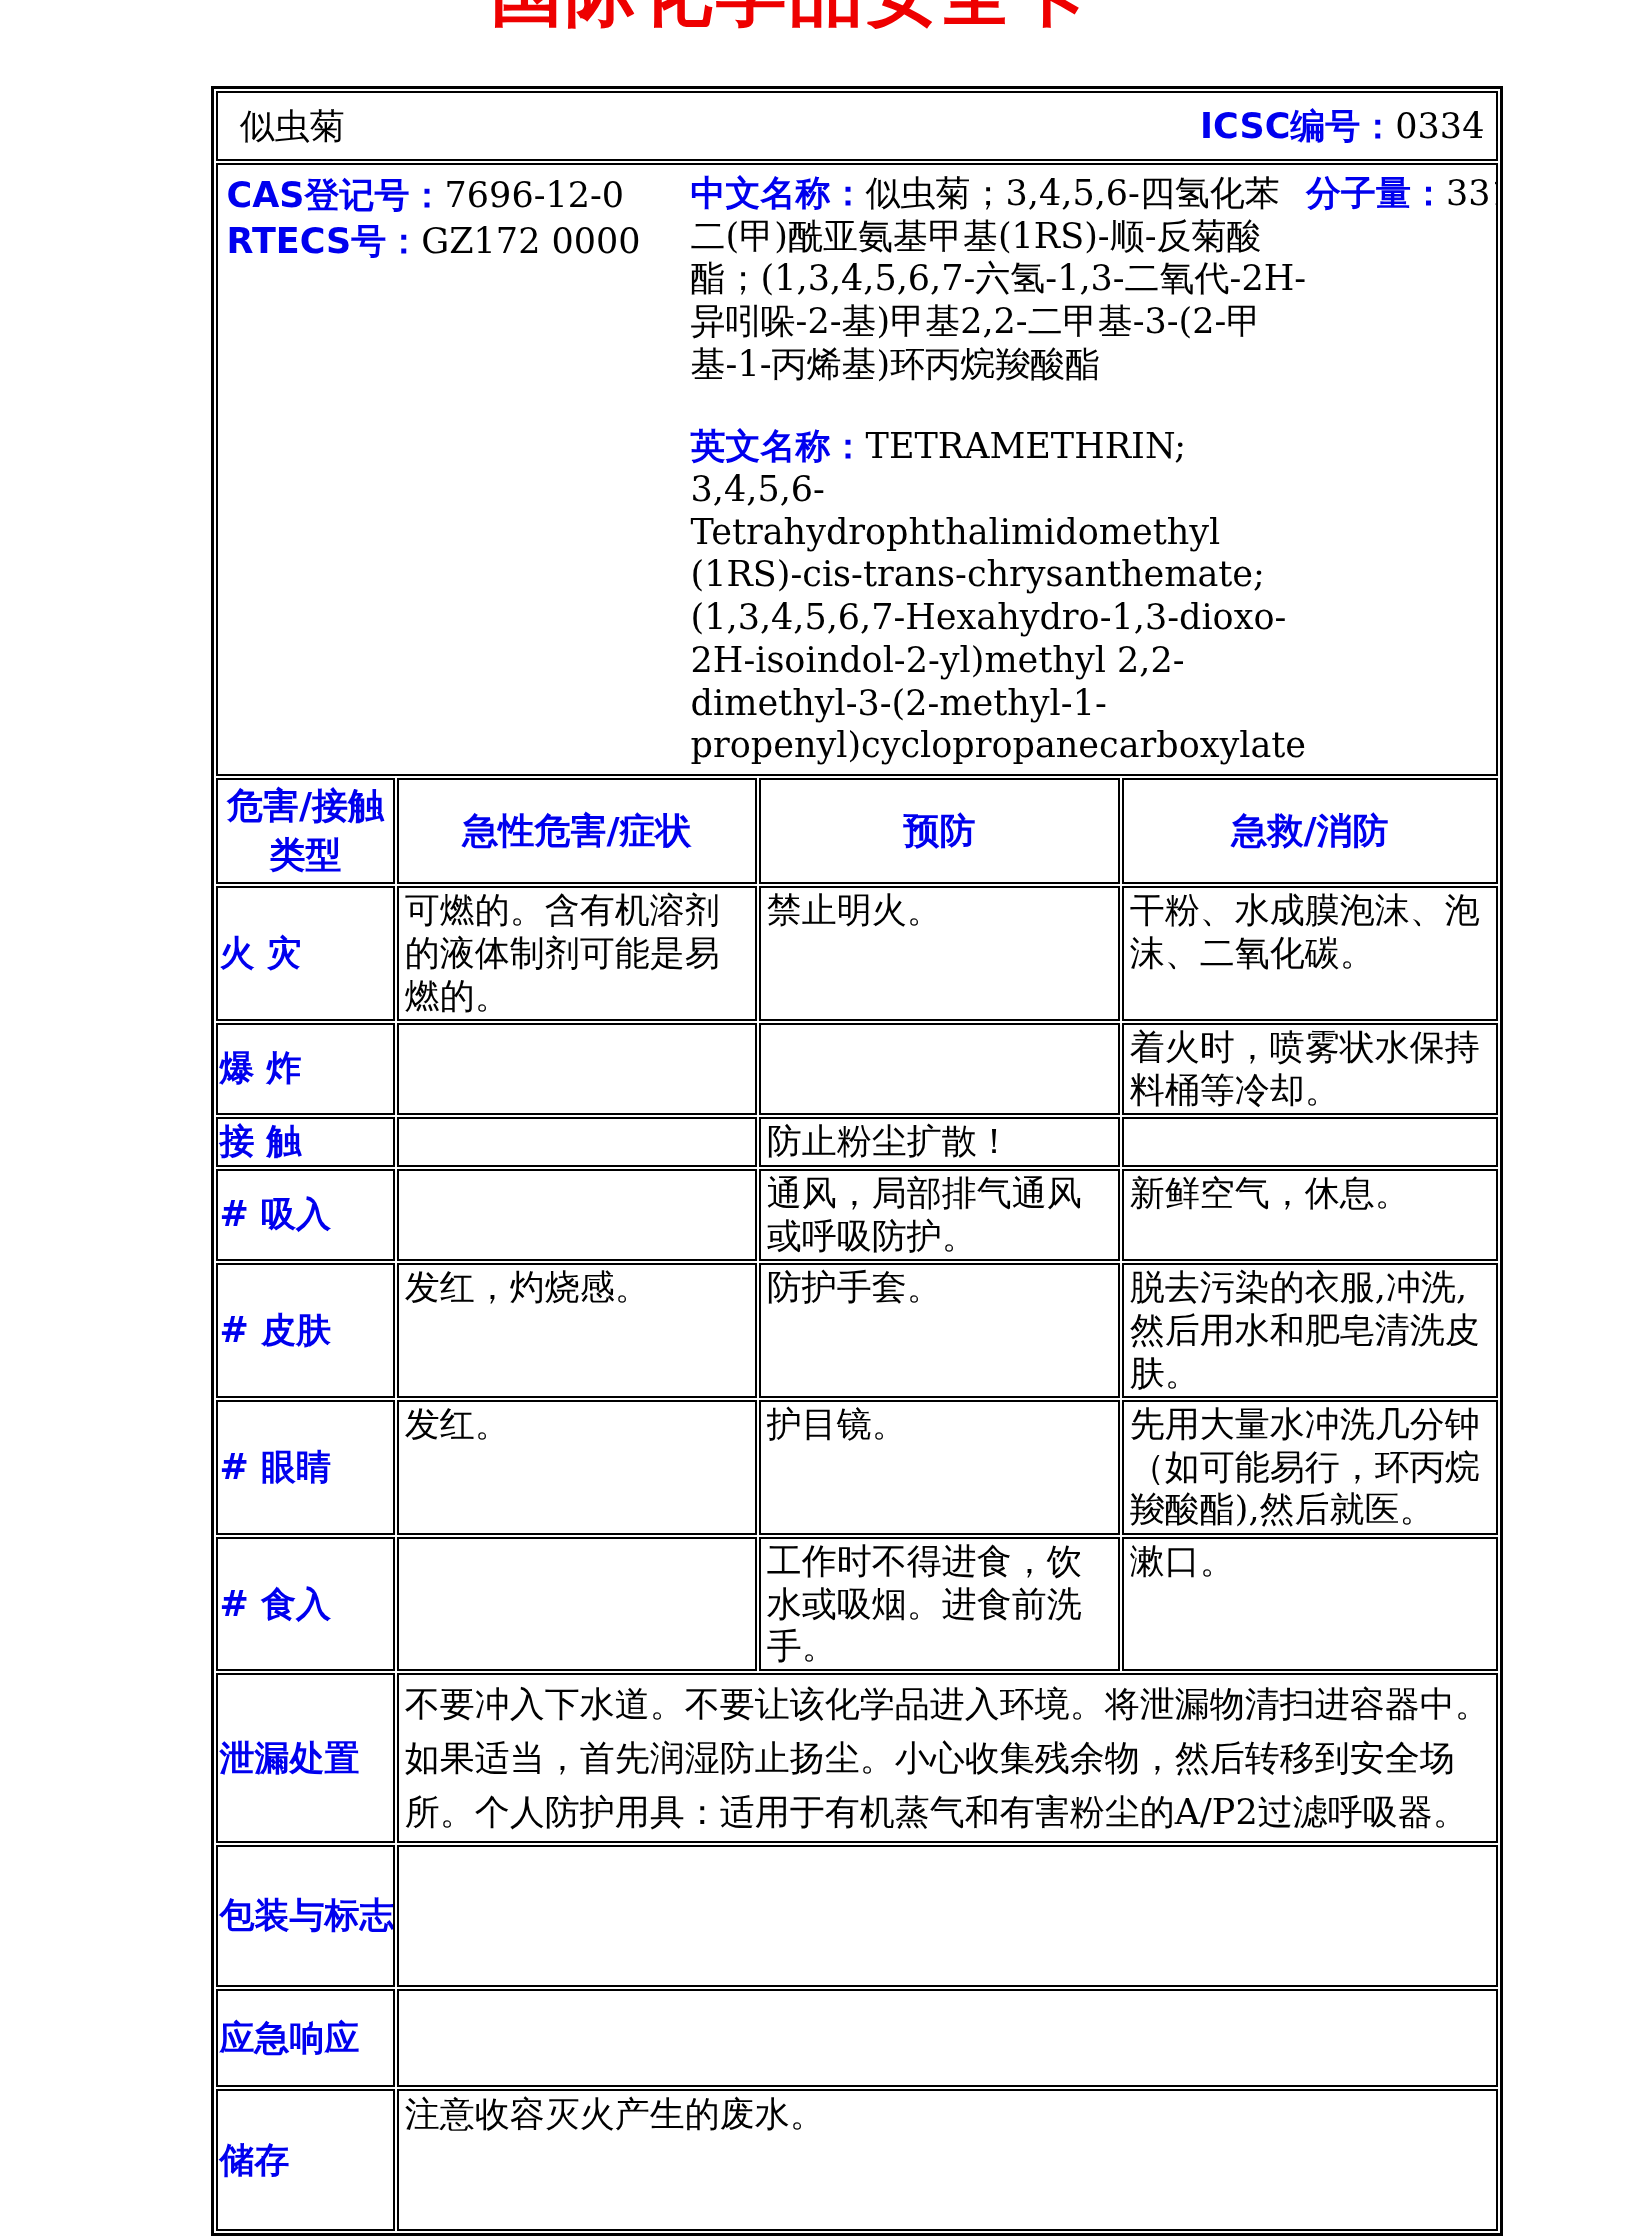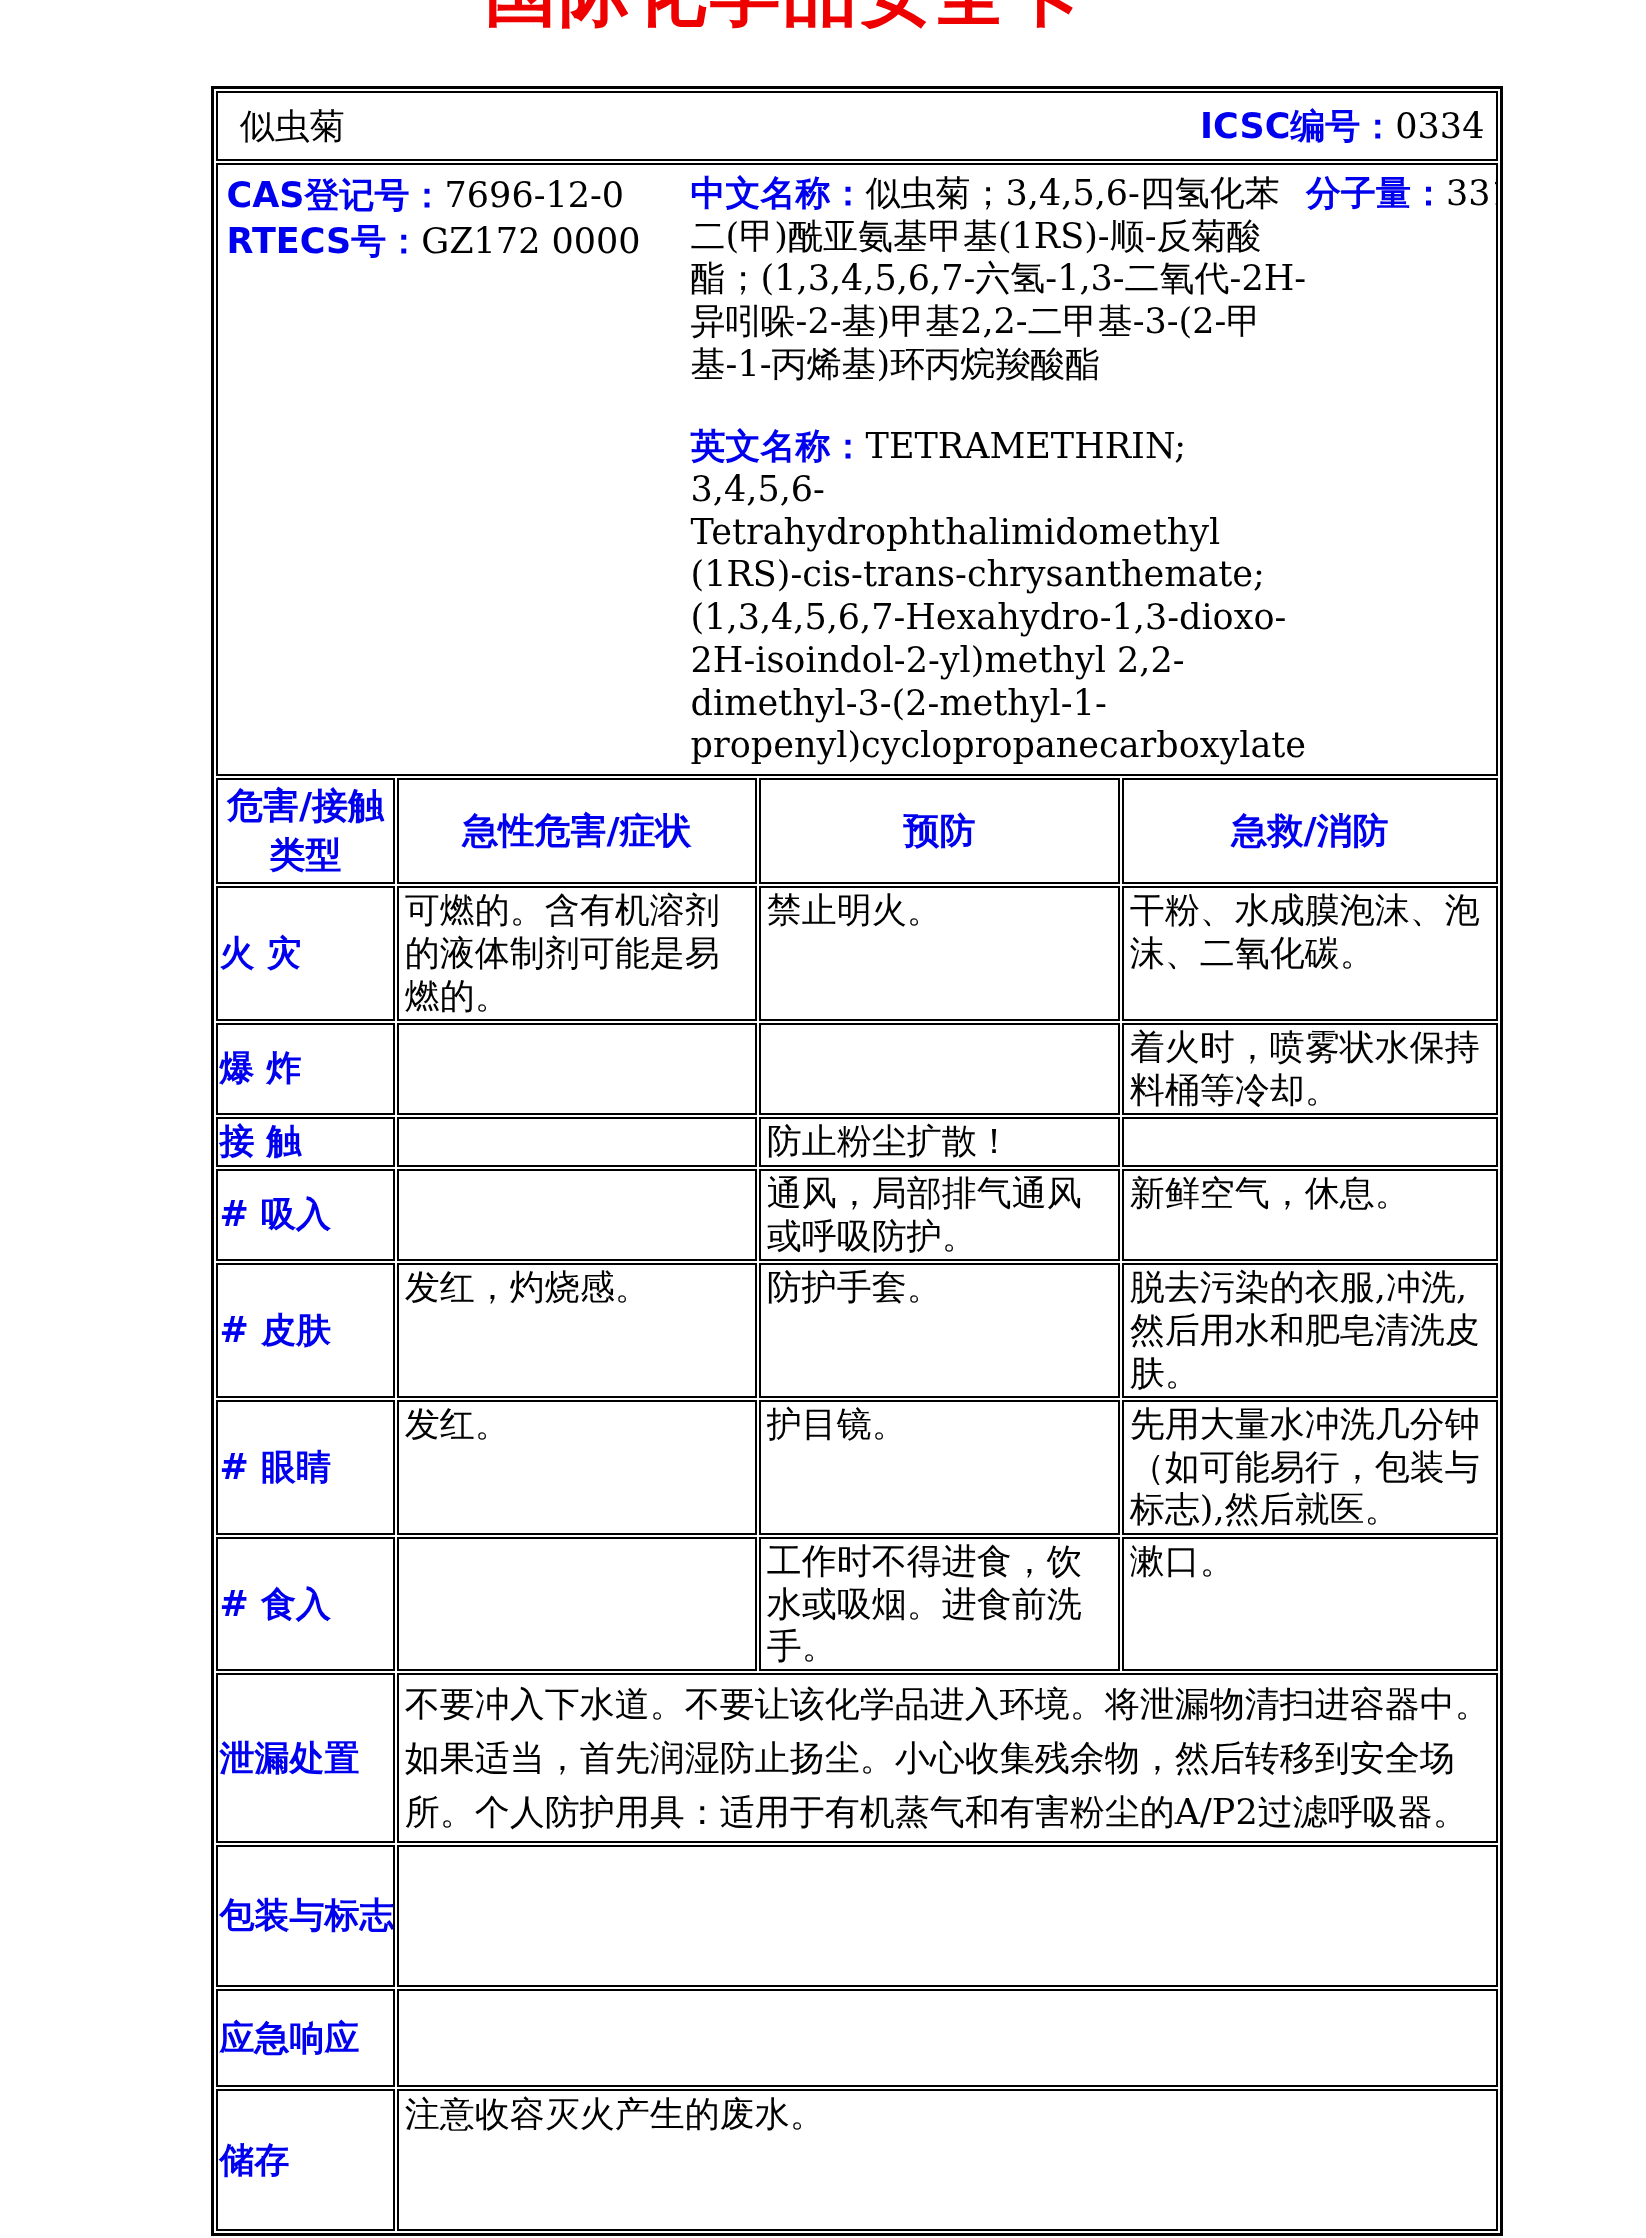--- a/index.html
+++ b/index.html
@@ -12,20 +12,21 @@
   .page{
     position:relative;
     width:1568px;
     height:2239px;
     background:var(--paper);
     overflow:hidden;
     font-family:"DejaVu Serif","Liberation Serif",serif;
     font-size:35px;
     color:var(--ink);
     line-height:1.22;
+    padding-left:12px;
   }
   
   .main-title{
     position:absolute;
     top:-43px;
     left:0;
     width:100%;
     text-align:center;
     font-family:"DejaVu Sans","Liberation Sans",sans-serif;
     font-weight:bold;
@@ -195,21 +196,21 @@
       <td class="rowlabel blue"># 皮肤</td>
       <td>发红，灼烧感。</td>
       <td>防护手套。</td>
       <td>脱去污染的衣服,冲洗,然后用水和肥皂清洗皮肤。</td>
     </tr>
 
     <tr class="r-eye">
       <td class="rowlabel blue"># 眼睛</td>
       <td>发红。</td>
       <td>护目镜。</td>
-      <td>先用大量水冲洗几分钟（如可能易行，包装与标志),然后就医。</td>
+      <td>先用大量水冲洗几分钟（如可能易行，环丙烷羧酸酯),然后就医。</td>
     </tr>
 
     <tr class="r-ing">
       <td class="rowlabel blue"># 食入</td>
       <td></td>
       <td>工作时不得进食，饮水或吸烟。进食前洗手。</td>
       <td>漱口。</td>
     </tr>
 
     <tr class="r-spill">

